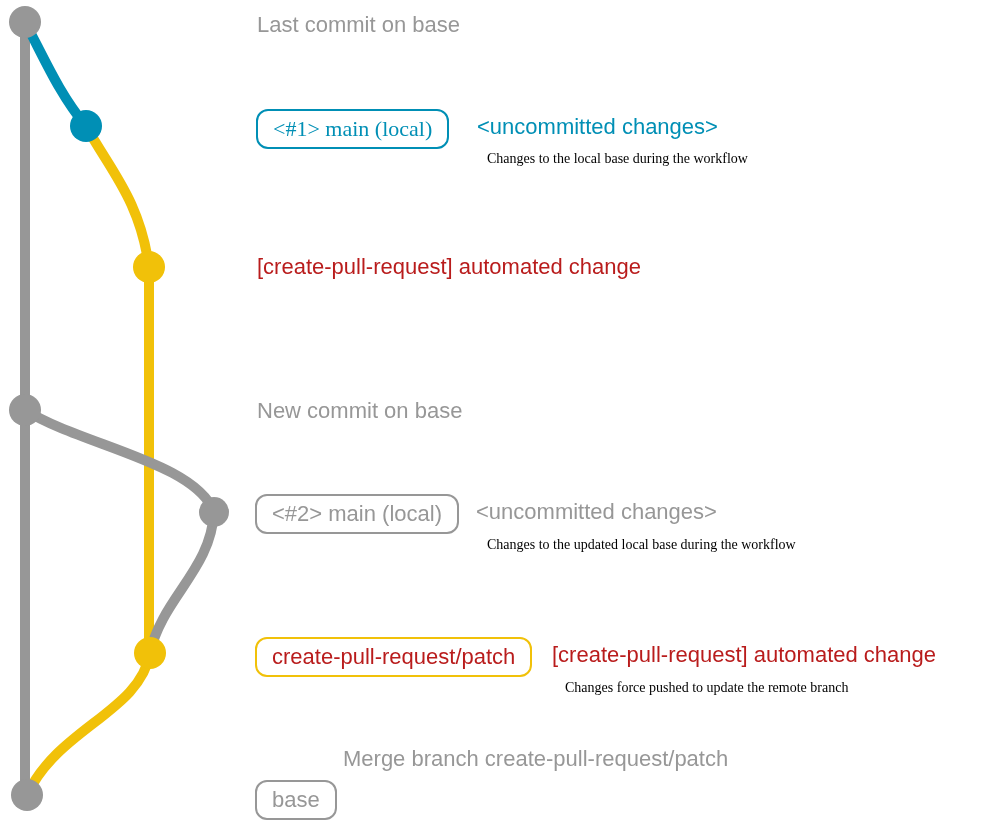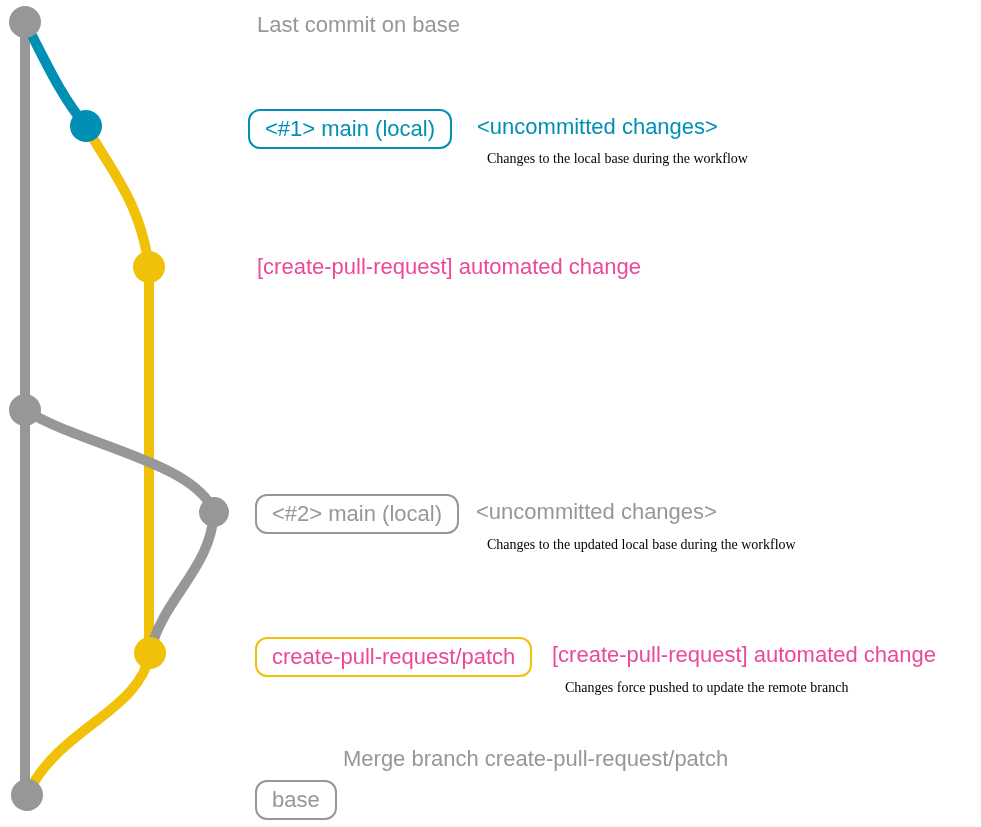--- a/index.html
+++ b/index.html
@@ -22,21 +22,21 @@
   .branch-path { fill: none; stroke-width: 10; stroke-linecap: round; }
 
   .msg {
     position: absolute;
     font-size: 22px;
     line-height: 26px;
     white-space: nowrap;
   }
   .c-gray   { color: #979797; }
   .c-blue   { color: #008fb5; }
-  .c-yellow { color: #ec4899; }
+  .c-yellow { color: #b91c1c; }
 
   .tag {
     position: absolute;
     display: inline-block;
     box-sizing: border-box;
     border: 2px solid;
     border-radius: 12px;
     padding: 5px 15px 6px 15px;
     font-size: 22px;
     line-height: 25px;
@@ -79,26 +79,27 @@
     <circle class="fill-blue" cx="86" cy="126" r="16"></circle>
     <circle class="fill-yellow" cx="149" cy="267" r="16"></circle>
     <circle class="fill-gray" cx="25" cy="410" r="16"></circle>
     <circle class="fill-gray" cx="214" cy="512" r="15"></circle>
     <circle class="fill-yellow" cx="150" cy="653" r="16"></circle>
     <circle class="fill-gray" cx="27" cy="795" r="16"></circle>
   </svg>
 
   <div class="msg c-gray" style="left:257px; top:12px;">Last commit on base</div>
 
-  <div class="tag c-blue" style="left:248px; top:109px;">&lt;#1&gt; main (local)</div>
+  <div class="tag c-blue" style="left:256px; top:109px;font-family:Liberation Serif, serif;">&lt;#1&gt; main (local)</div>
   <div class="msg c-blue" style="left:477px; top:114px;">&lt;uncommitted changes&gt;</div>
   <div class="note" style="left:487px; top:147px;">Changes to the local base during the workflow</div>
 
   <div class="msg c-yellow" style="left:257px; top:254px;">[create-pull-request] automated change</div>
 
+  <div class="msg c-gray" style="left:257px; top:398px;">New commit on base</div>
 
   <div class="tag c-gray" style="left:255px; top:494px;">&lt;#2&gt; main (local)</div>
   <div class="msg c-gray" style="left:476px; top:499px;">&lt;uncommitted changes&gt;</div>
   <div class="note" style="left:487px; top:533px;">Changes to the updated local base during the workflow</div>
 
   <div class="tag c-yellow" style="left:255px; top:637px;">create-pull-request/patch</div>
   <div class="msg c-yellow" style="left:552px; top:642px;">[create-pull-request] automated change</div>
   <div class="note" style="left:565px; top:676px;">Changes force pushed to update the remote branch</div>
 
   <div class="tag c-gray" style="left:255px; top:780px;">base</div>

